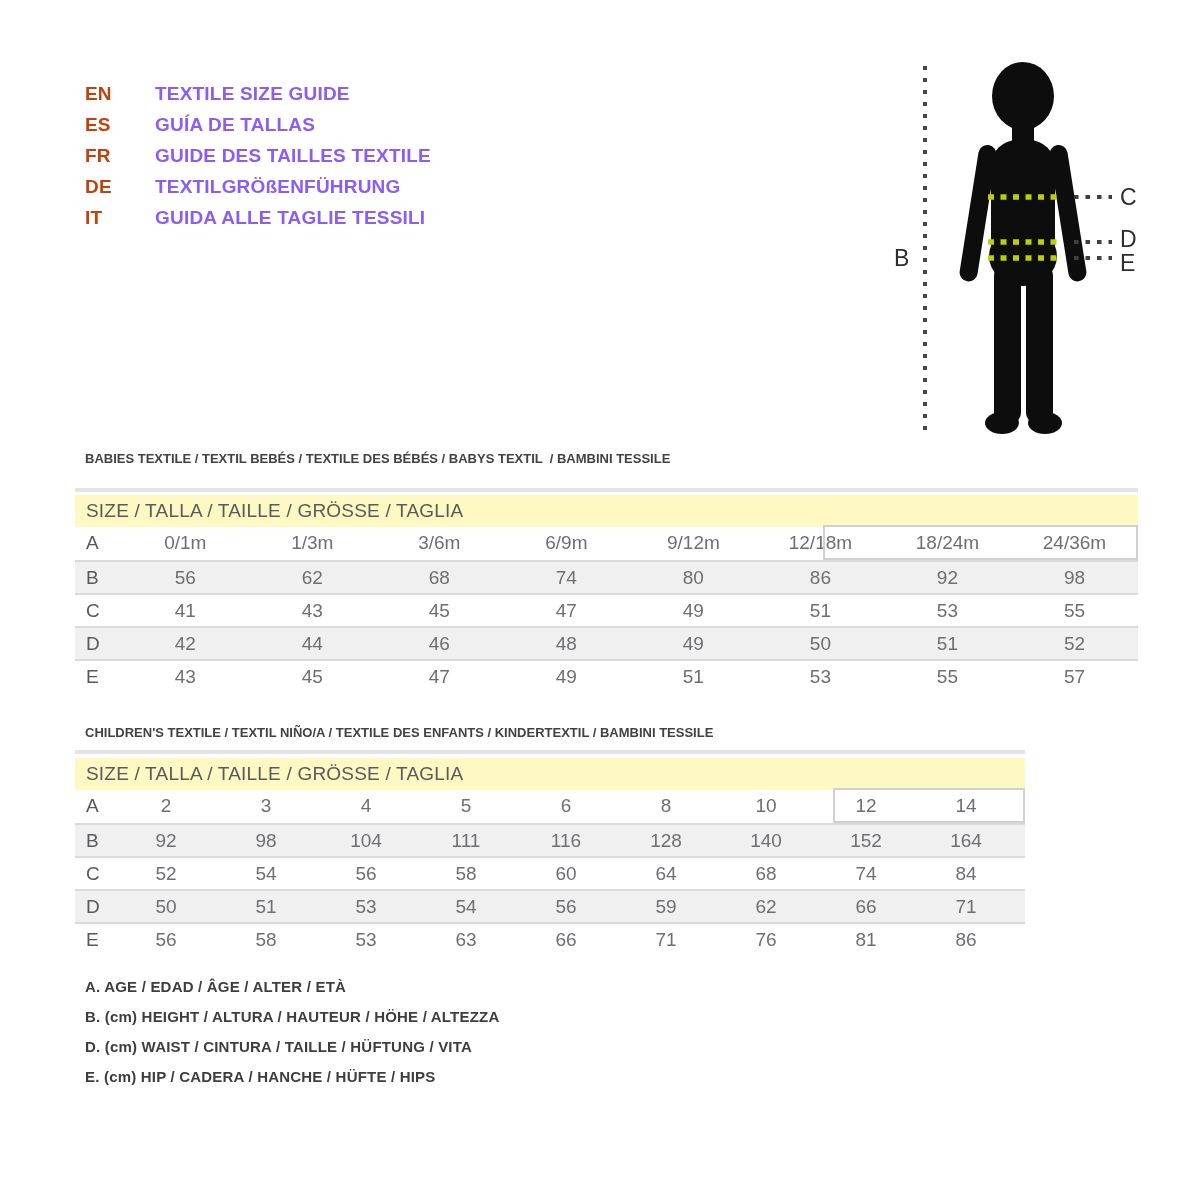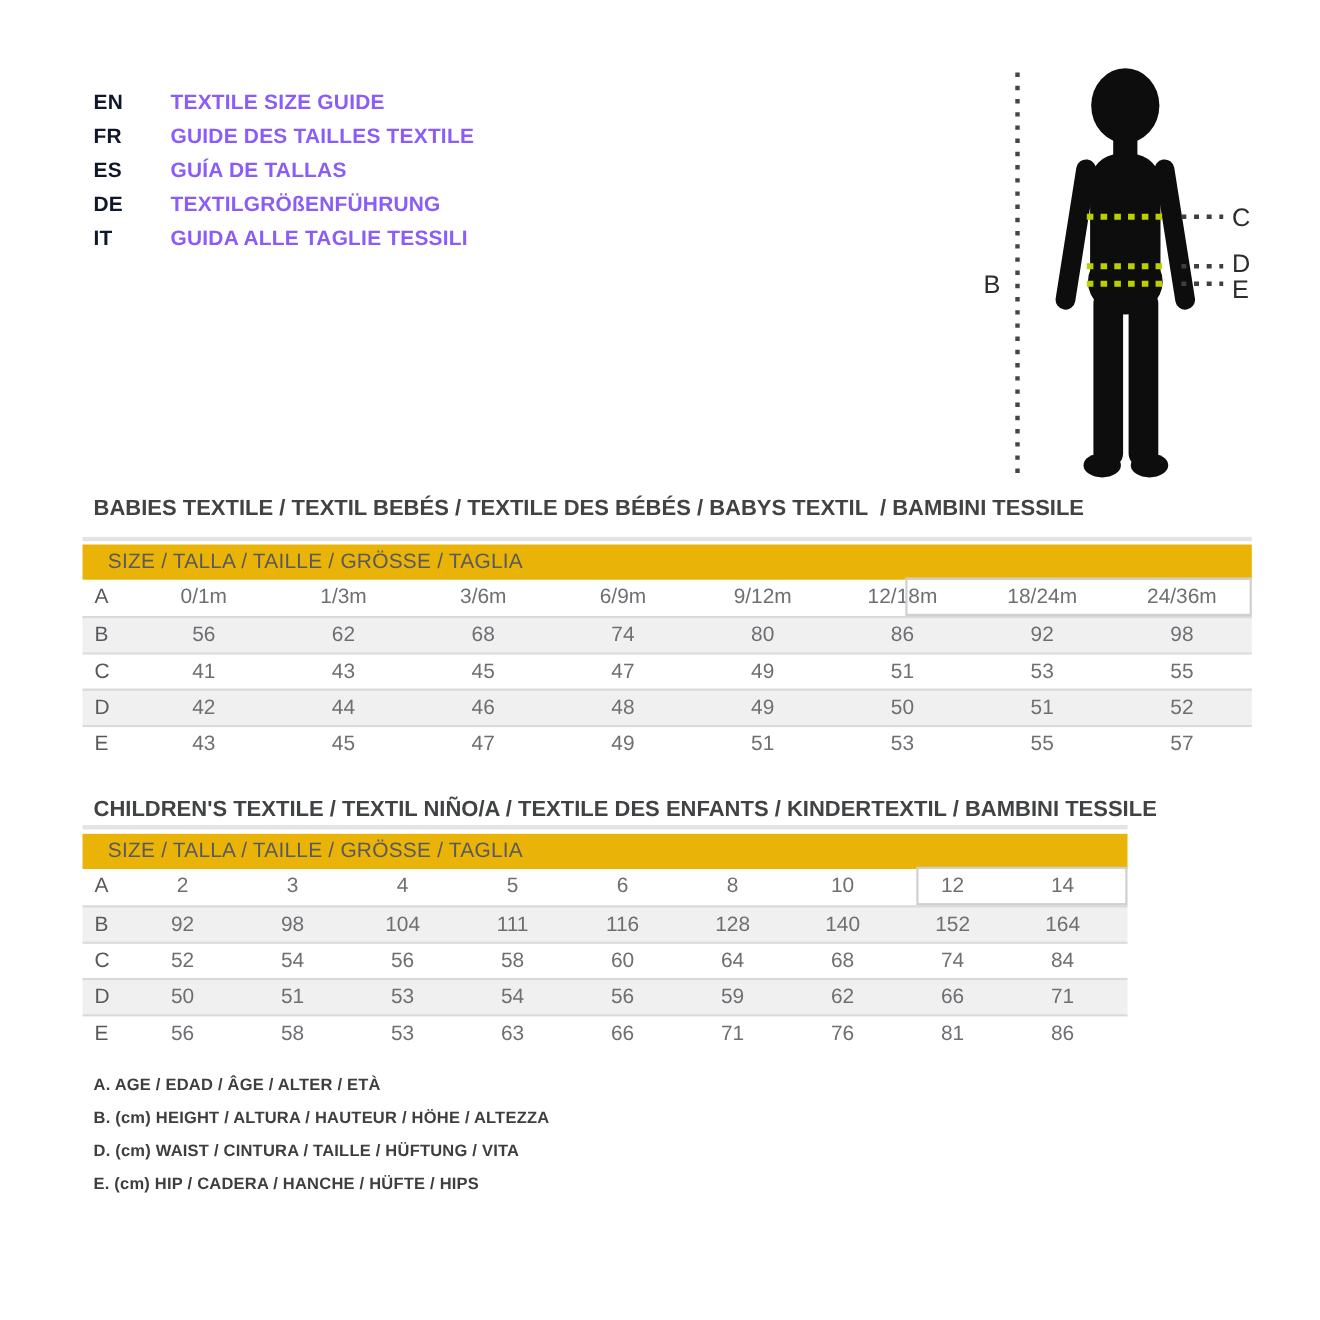--- a/index.html
+++ b/index.html
@@ -2,39 +2,39 @@
 <html><head>
 <meta charset="utf-8">
 <style>
   html,body{margin:0;padding:0;background:#fff;}
   body{font-family:"Liberation Sans",sans-serif;-webkit-font-smoothing:antialiased;}
   .canvas{position:relative;width:1200px;height:1200px;background:#ffffff;overflow:hidden;}
 
   
   .languages{position:absolute;left:85px;top:78px;}
   .lang-row{display:flex;height:31px;line-height:31px;}
-  .lang-code{width:70px;font-weight:700;font-size:19px;color:#0f172a;letter-spacing:.2px;}
+  .lang-code{width:70px;font-weight:700;font-size:19px;color:#c2410c;letter-spacing:.2px;}
   .lang-title{font-weight:700;font-size:19px;color:#8b5cf6;letter-spacing:.2px;white-space:pre;}
 
   
   .figure{position:absolute;left:880px;top:50px;width:260px;height:420px;}
   .figure text{font-family:"Liberation Sans",sans-serif;font-size:23px;fill:#2c2d2e;}
 
   
-  .section-heading{position:absolute;left:85px;font-weight:700;font-size:20px;color:#414244;letter-spacing:0;white-space:pre;}
+  .section-heading{position:absolute;left:85px;font-weight:700;font-size:13px;color:#414244;letter-spacing:0;white-space:pre;}
   .heading-babies{top:451px;}
   .heading-children{top:725px;}
 
   
   .table-wrap{position:absolute;left:75px;}
   .table-wrap.babies{top:488px;width:1063px;}
   .table-wrap.children{top:750px;width:950px;}
   .size-strip{height:4px;background:#e4e4e5;margin-bottom:3px;}
   .children .size-strip{margin-bottom:4px;}
-  .size-bar{height:32px;line-height:32px;background:#eab308;padding-left:23px;
+  .size-bar{height:32px;line-height:32px;background:#fef9c3;padding-left:11px;
             font-size:19px;color:#595a5d;letter-spacing:.2px;box-sizing:border-box;}
   .trow{display:flex;height:33px;line-height:31px;box-sizing:border-box;}
   .trow + .trow{border-top:2px solid #d9dadb;}
   .trow.stripe{background:#f0f0f1;}
   .tlabel{padding-left:11px;font-size:19px;color:#58595c;}
   .babies .tlabel{width:36px;}
   .children .tlabel{width:30px;}
   .tcell{text-align:center;font-size:19px;color:#6e6f72;}
   .babies .tcell{width:128px;}
   .children .tcell{width:100px;}
@@ -50,26 +50,26 @@
 <body>
 
 <div class="canvas">
 
   <div class="languages">
     <div class="lang-row">
       <span class="lang-code">EN</span>
       <span class="lang-title">TEXTILE SIZE GUIDE</span>
     </div>
     <div class="lang-row">
+      <span class="lang-code">ES</span>
+      <span class="lang-title">GUÍA DE TALLAS</span>
+    </div>
+    <div class="lang-row">
       <span class="lang-code">FR</span>
       <span class="lang-title">GUIDE DES TAILLES TEXTILE</span>
-    </div>
-    <div class="lang-row">
-      <span class="lang-code">ES</span>
-      <span class="lang-title">GUÍA DE TALLAS</span>
     </div>
     <div class="lang-row">
       <span class="lang-code">DE</span>
       <span class="lang-title">TEXTILGRÖßENFÜHRUNG</span>
     </div>
     <div class="lang-row">
       <span class="lang-code">IT</span>
       <span class="lang-title">GUIDA ALLE TAGLIE TESSILI</span>
     </div>
   </div>

